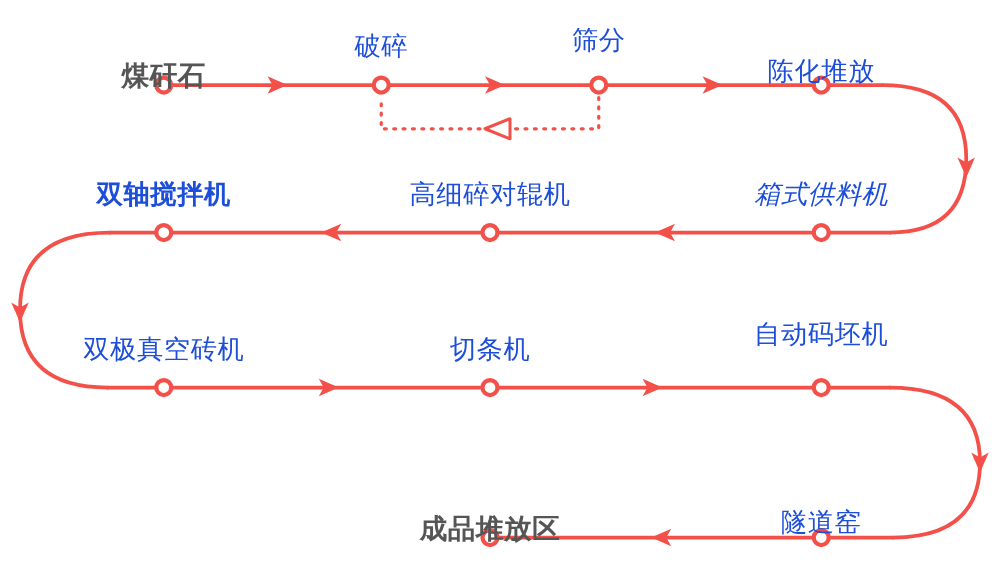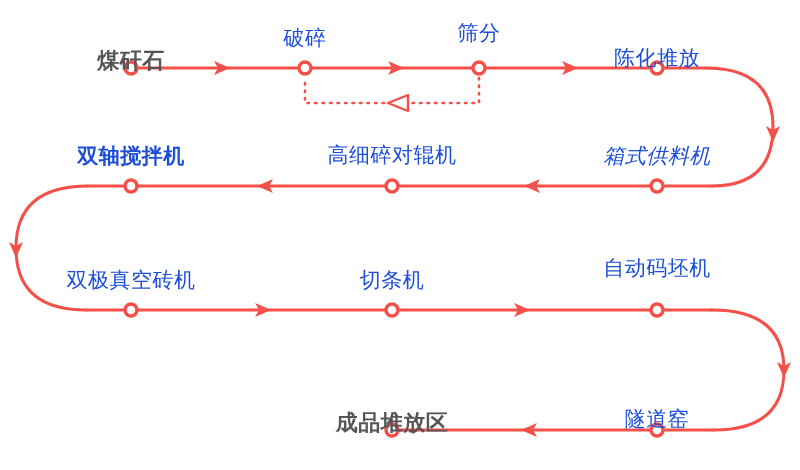--- a/index.html
+++ b/index.html
@@ -90,21 +90,21 @@
     <circle cx="657" cy="430" r="6" fill="#ffffff" stroke="#F4504A" stroke-width="3.4"></circle>
     <circle cx="392" cy="430" r="6" fill="#ffffff" stroke="#F4504A" stroke-width="3.4"></circle>
   </svg>
 
   <div class="node-label emph" style="left:131px; top:26px;">煤矸石</div>
   <div class="node-label" style="left:305px; top:27px;">破碎</div>
   <div class="node-label" style="left:479px; top:22px;">筛分</div>
   <div class="node-label" style="left:657px; top:27px;margin-top:20px;">陈化堆放</div>
 
   <div class="node-label" style="left:657px; top:145px;font-style:italic;">箱式供料机</div>
-  <div class="node-label" style="left:392px; top:145px;font-family:Liberation Serif, serif;">高细碎对辊机</div>
+  <div class="node-label" style="left:392px; top:145px;">高细碎对辊机</div>
   <div class="node-label" style="left:131px; top:145px;font-weight:bold;">双轴搅拌机</div>
 
   <div class="node-label" style="left:131px; top:269px;">双极真空砖机</div>
   <div class="node-label" style="left:392px; top:269px;">切条机</div>
   <div class="node-label" style="left:657px; top:257px;">自动码坯机</div>
 
   <div class="node-label" style="left:657px; top:408px;">隧道窑</div>
   <div class="node-label emph" style="left:392px; top:388px;">成品堆放区</div>
 
 </div>

